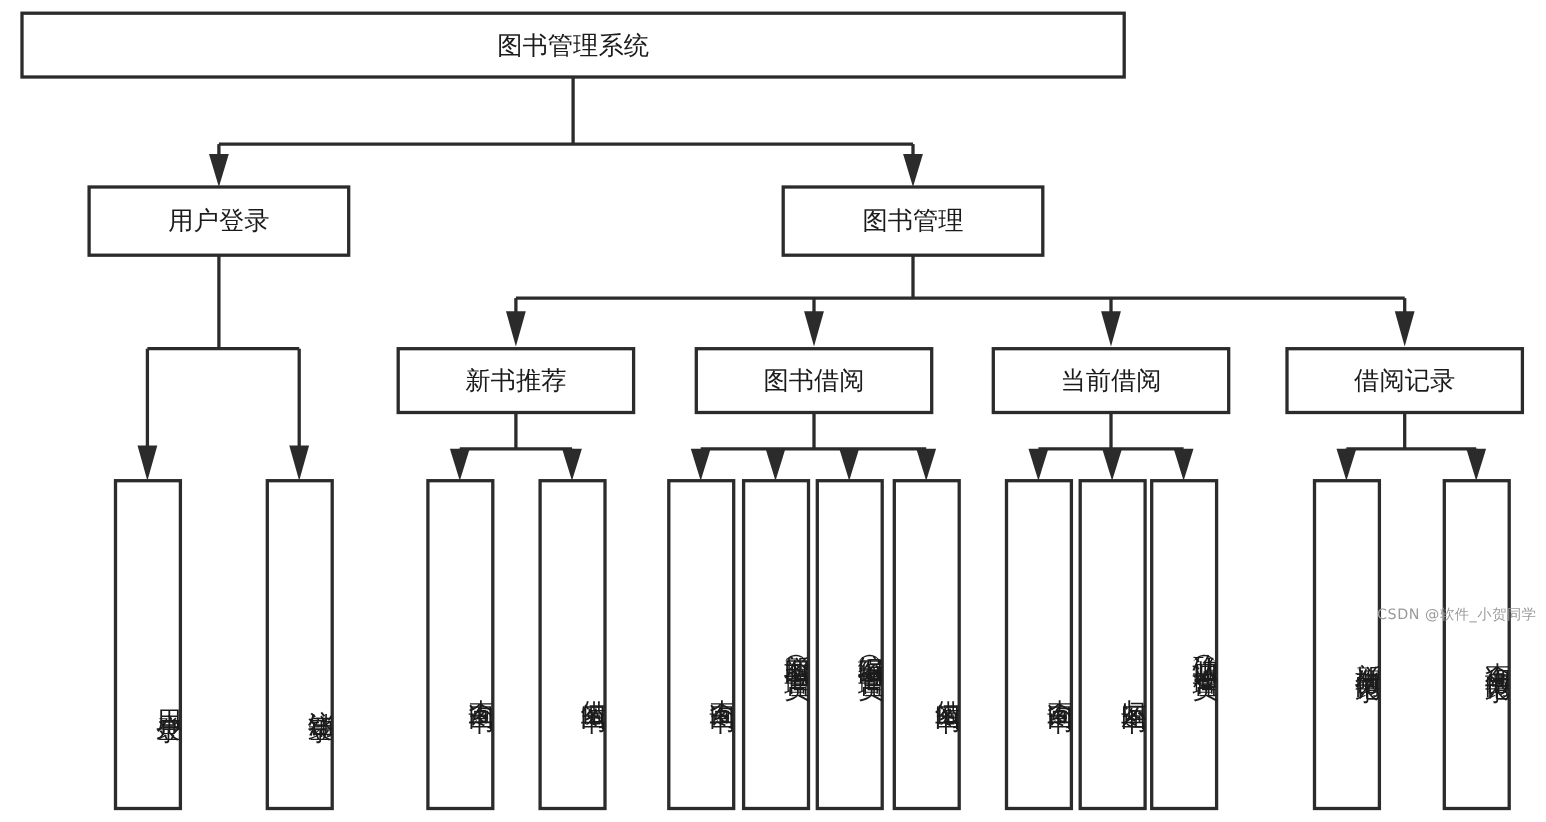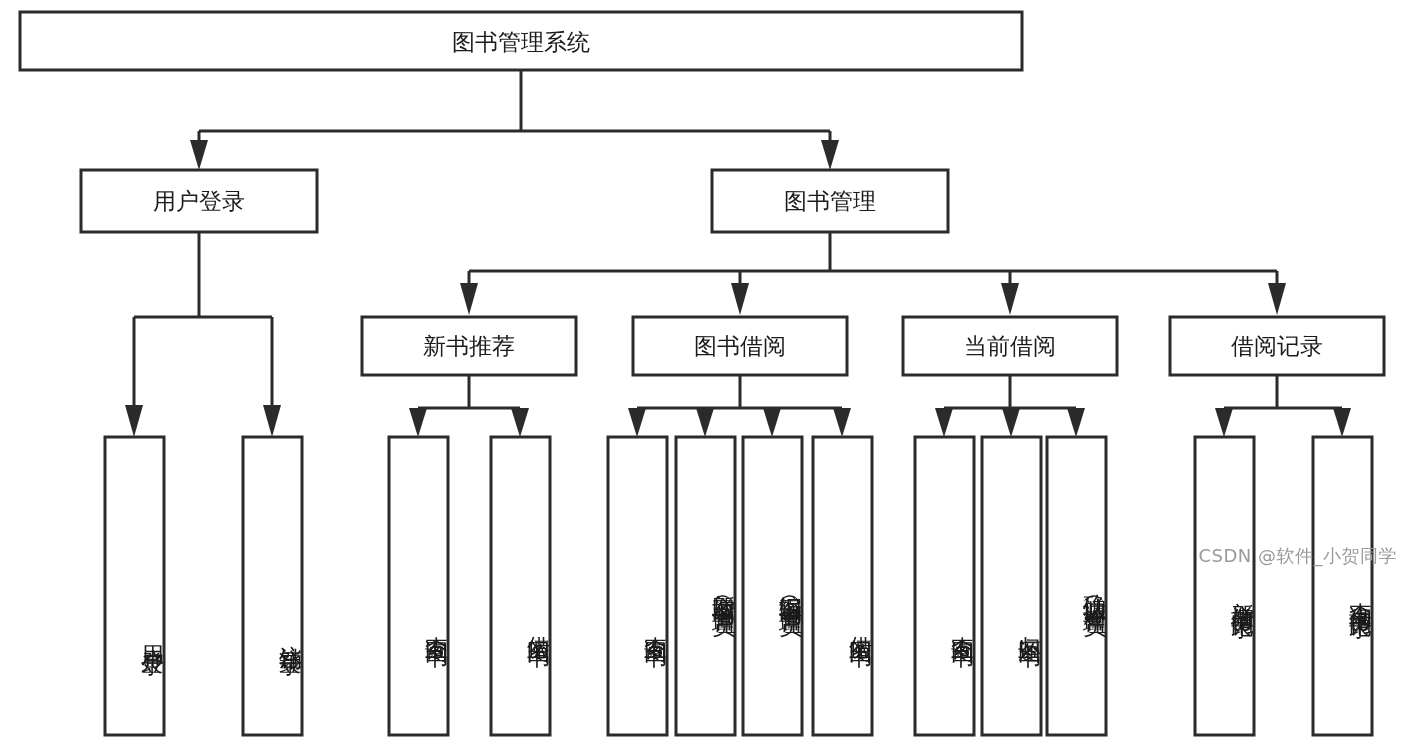--- a/index.html
+++ b/index.html
@@ -60,21 +60,21 @@
     text-align: center;
     display: flex;
     align-items: flex-start;
     justify-content: center;
   }
   .watermark {
     position: absolute;
     right: 8px;
     bottom: 6px;
     font-family: "DejaVu Sans", "Liberation Sans", sans-serif;
-    font-size: 18px;
+    font-size: 13px;
     color: #9a9a9a;
     letter-spacing: 0.5px;
     white-space: nowrap;
   }
 </style>
 </head>
 <body>
 
 <div id="diagram-root">
 

